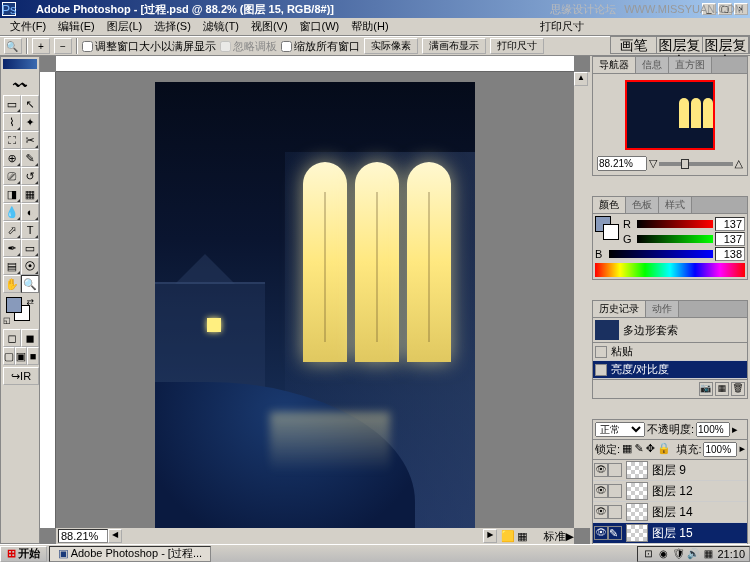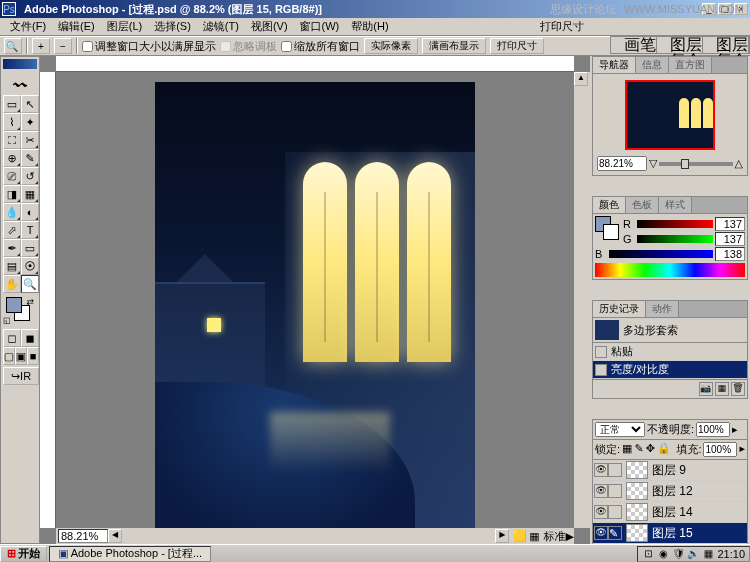--- a/index.html
+++ b/index.html
@@ -1,31 +1,31 @@
 <!DOCTYPE html>
 <html><head>
 <meta charset="utf-8">
 <style>
 *{margin:0;padding:0;box-sizing:border-box;font-family:"Microsoft YaHei",SimSun,sans-serif;font-size:11px;user-select:none}
 body{width:750px;height:562px;background:#d4d0c8;overflow:hidden;position:relative}
 .titlebar{height:18px;background:linear-gradient(to right,#0a246a,#a6caf0);color:#fff;display:flex;align-items:center;padding:0 2px}
-.titlebar .ps-icon{width:14px;height:14px;background:#1a3a7a;border:1px solid #fff;display:flex;align-items:center;justify-content:center;margin-right:8px;font-size:10px;color:#7ab8ff}
+.titlebar .ps-icon{width:14px;height:14px;background:#1a3a7a;border:1px solid #fff;display:flex;align-items:center;justify-content:center;margin-right:20px;font-size:13px;color:#7ab8ff}
 .titlebar .title{flex:1;font-weight:bold}
 .titlebar .winbtns{display:flex;gap:2px}
 .titlebar .winbtn{width:14px;height:12px;background:#d4d0c8;border:1px outset #fff;font-size:9px;text-align:center;line-height:10px;color:#000}
 .menubar{height:18px;background:#d4d0c8;display:flex;align-items:center;padding:0 4px;border-bottom:1px solid #888}
 .menubar span{padding:1px 6px;cursor:pointer}
 .optbar{height:20px;background:#d4d0c8;border-top:1px solid #fff;border-bottom:1px solid #888;display:flex;align-items:center;gap:4px;padding:0 4px}
 .iconbtn{width:18px;height:16px;background:#d4d0c8;border:1px outset #fff;display:flex;align-items:center;justify-content:center;font-size:10px}
 .sep{width:2px;height:16px;border-left:1px solid #888;border-right:1px solid #fff}
 .chk{display:flex;align-items:center;gap:2px}
 .chk input{width:11px;height:11px}
 .optbar .disabled{color:#888}
 .dock-tabs{position:absolute;right:0;top:36px;width:140px;height:18px;background:#d4d0c8;display:flex;border:1px solid #888}
-.dock-tabs span{flex:1;border-right:1px solid #888;text-align:right;line-height:16px;font-size:16px}
+.dock-tabs span{flex:1;border-right:1px solid #888;text-align:center;line-height:16px;font-size:14px}
 .main{position:absolute;top:56px;left:0;right:0;bottom:18px;display:flex}
 .toolbox{width:40px;background:#d4d0c8;border:1px solid #888;display:flex;flex-direction:column;padding:2px}
 .tool-title{height:10px;background:linear-gradient(to right,#0a246a,#3a6ab0);margin-bottom:2px}
 .tool-grid{display:grid;grid-template-columns:1fr 1fr;gap:0}
 .tool{width:18px;height:18px;background:#d4d0c8;border:1px outset #fff;display:flex;align-items:center;justify-content:center;font-size:11px;cursor:pointer;position:relative}
 .tool.active{border:1px inset #888;background:#fff}
 .tool .tri{position:absolute;right:0;bottom:0;width:0;height:0;border-right:3px solid #333;border-top:3px solid transparent}
 .swatch-area{margin-top:4px;position:relative;height:28px}
 .swatch-fg{position:absolute;top:0;left:3px;width:16px;height:16px;background:#889abb;border:1px solid #000;z-index:2}
 .swatch-bg{position:absolute;top:8px;left:11px;width:16px;height:16px;background:#fff;border:1px solid #000}
@@ -45,21 +45,21 @@
 .arch::after{content:"";position:absolute;top:30px;left:50%;width:2px;height:150px;background:rgba(100,80,40,0.3);transform:translateX(-50%)}
 .arch1{right:128px;bottom:170px}
 .arch2{right:76px;bottom:170px}
 .arch3{right:24px;bottom:170px}
 .pool{position:absolute;bottom:0;left:0;right:60px;height:150px;background:radial-gradient(ellipse at 50% 20%,#1a3a70 0%,#0a1a40 80%);border-radius:0 80% 0 0}
 .reflection{position:absolute;bottom:60px;right:85px;width:120px;height:60px;background:linear-gradient(to bottom,rgba(255,240,160,0.4),transparent);filter:blur(4px)}
 .scrollH{position:absolute;bottom:0;left:16px;right:16px;height:16px;background:#d4d0c8;display:flex;align-items:center}
 .scrollV{position:absolute;top:16px;right:0;bottom:16px;width:16px;background:#d4d0c8}
 .sc-btn{width:14px;height:14px;background:#d4d0c8;border:1px outset #fff;font-size:8px;text-align:center}
 .zoom-field{width:50px;background:#fff;border:1px inset #888;padding:0 2px;margin-left:2px}
-.zoom-label{margin-left:4px}
+.zoom-label{margin-left:16px}
 .panels{width:160px;background:#d4d0c8;display:flex;flex-direction:column;gap:20px;padding:0 2px}
 .panel{background:#d4d0c8;border:1px solid #888}
 .panel-tabs{display:flex;background:#aaa;border-bottom:1px solid #888}
 .panel-tab{padding:1px 6px;background:#d4d0c8;border-right:1px solid #888;font-size:10px}
 .panel-tab.inactive{background:#bbb;color:#555}
 .panel-body{padding:2px;font-size:10px}
 .nav-thumb{width:90px;height:70px;margin:4px auto;background:#0a1530;border:2px solid #f00;position:relative;overflow:hidden}
 .nav-thumb .mini-arch{position:absolute;width:10px;height:30px;background:#ffe880;border-radius:5px 5px 0 0;bottom:20px}
 .nav-zoom{display:flex;align-items:center;gap:2px;padding:2px}
 .nav-zoom input{width:50px;font-size:10px}

